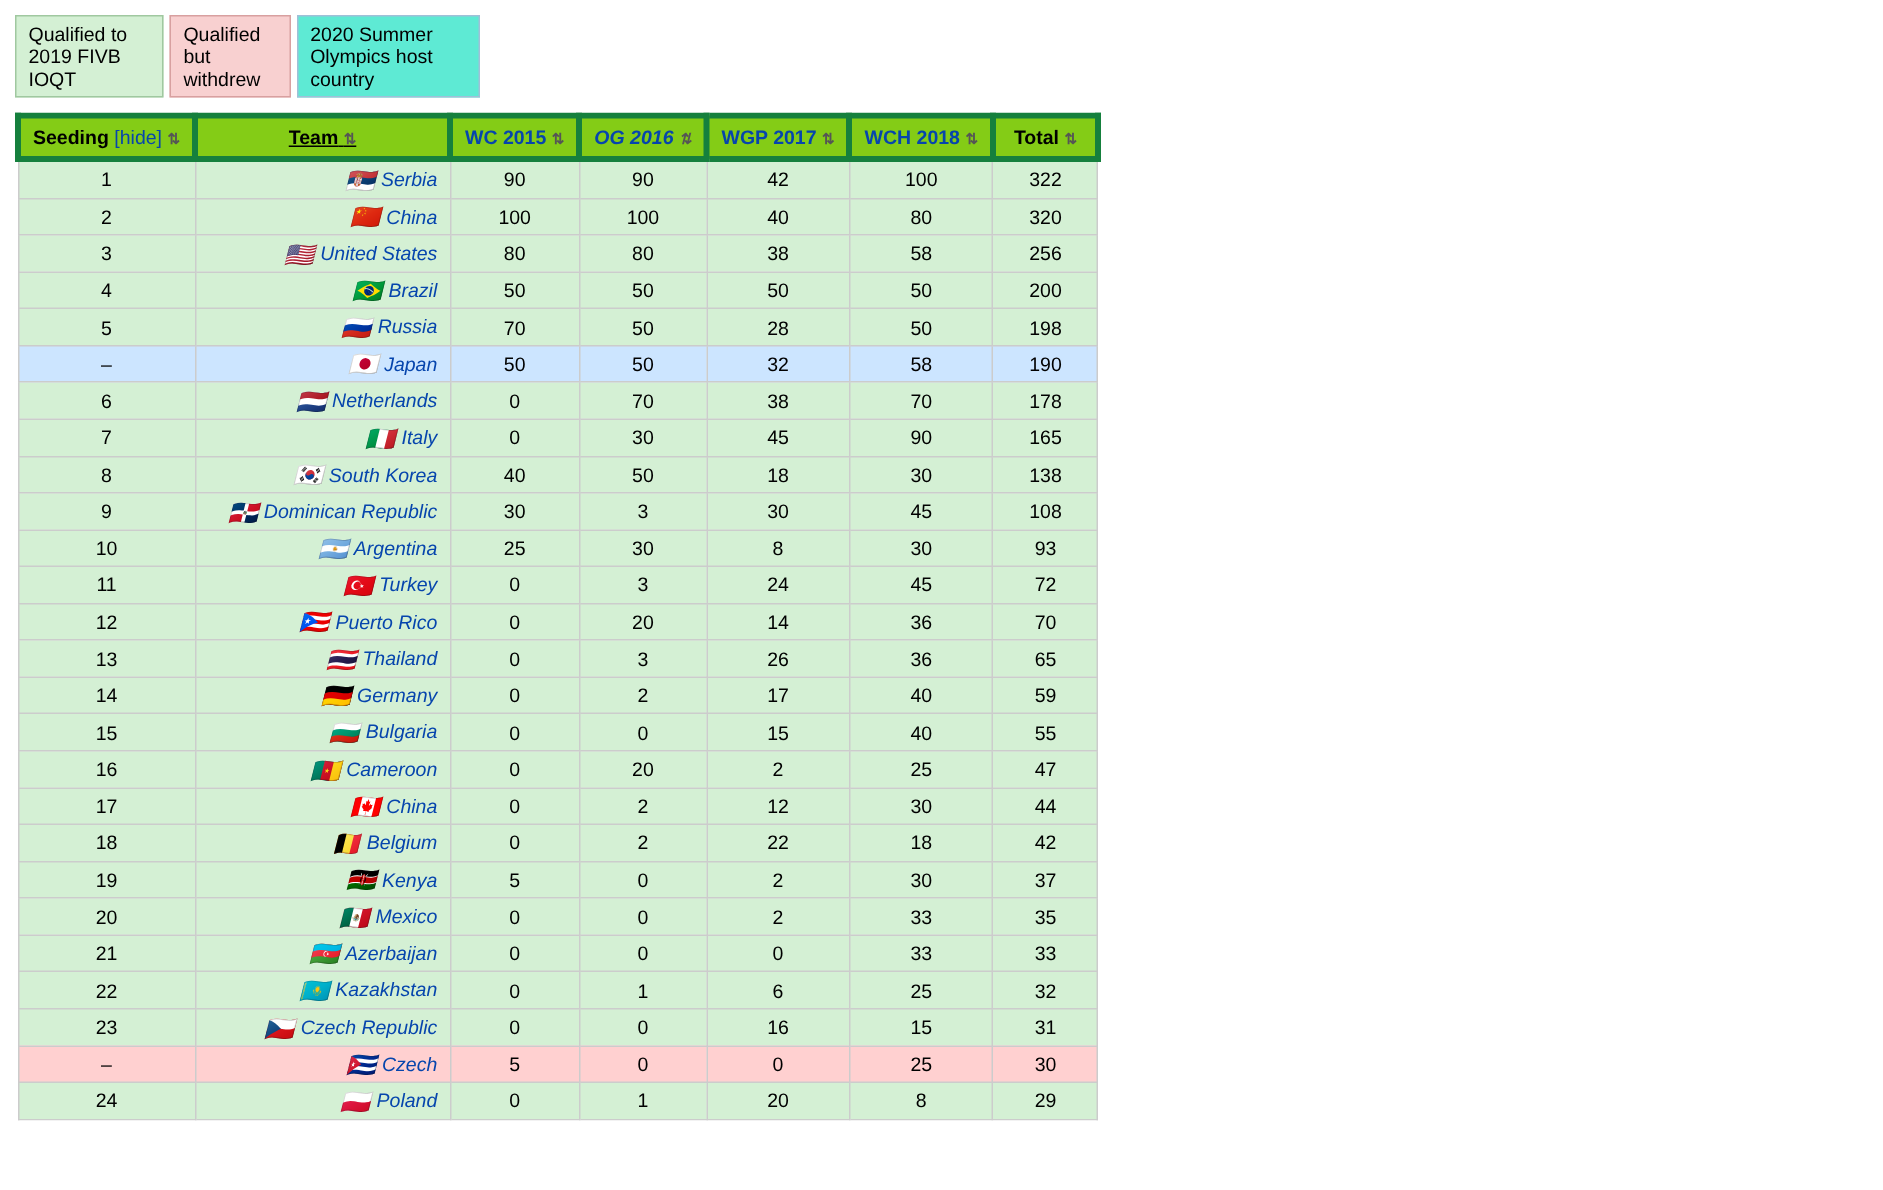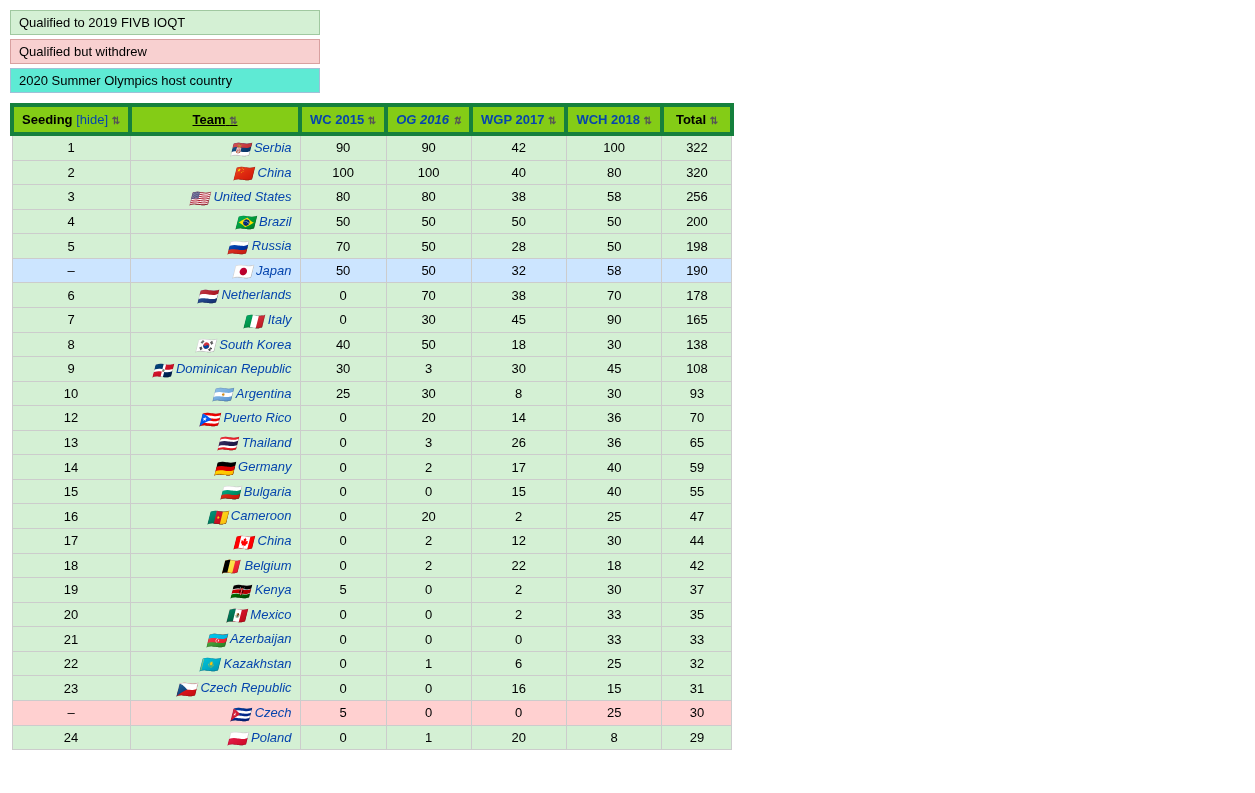--- a/index.html
+++ b/index.html
@@ -1,18 +1,18 @@
 <!DOCTYPE html>
 <html><head>
   <meta charset="utf-8">
   <style>
     * { box-sizing: border-box; margin: 0; padding: 0; }
     body { font-family: Arial, sans-serif; font-size: 13px; background: #fff; padding: 10px; }
 
-    .legend { display: flex; flex-direction: column; gap: 4px; width: 310px; }
+    .legend { display: flex; flex-direction: row; gap: 4px; width: 310px; }
     .legend-item { display: flex; align-items: center; border: 1px solid #ccc; padding: 4px 8px; font-size: 13px; }
     .legend-green { background-color: #d4f0d4; border-color: #a0c8a0; }
     .legend-pink { background-color: #f8d0d0; border-color: #d8a0a0; }
     .legend-blue { background-color: #5eead4; border-color: #a0c0d8; }
 
     .table-container { margin-top: 10px; overflow-x: auto; }
 
     table { border-collapse: collapse; font-size: 13px; min-width: 700px; }
     th { background-color: #84cc16; border: 4px solid #15803d; padding: 5px 8px; text-align: center; font-weight: bold; cursor: pointer; white-space: nowrap; }
     td { border: 1px solid #ccc; padding: 4px 8px; text-align: center; white-space: nowrap; }
@@ -180,20 +180,29 @@
         <tr class="row-green">
           <td>10</td>
           <td class="team-cell"><span class="flag">🇦🇷</span><a href="#">Argentina</a></td>
           <td>25</td>
           <td>30</td>
           <td>8</td>
           <td>30</td>
           <td>93</td>
         </tr>
         <tr class="row-green">
+          <td>11</td>
+          <td class="team-cell"><span class="flag">🇹🇷</span><a href="#">Turkey</a></td>
+          <td>0</td>
+          <td>3</td>
+          <td>24</td>
+          <td>45</td>
+          <td>72</td>
+        </tr>
+        <tr class="row-green">
           <td>12</td>
           <td class="team-cell"><span class="flag">🇵🇷</span><a href="#">Puerto Rico</a></td>
           <td>0</td>
           <td>20</td>
           <td>14</td>
           <td>36</td>
           <td>70</td>
         </tr>
         <tr class="row-green">
           <td>13</td>

